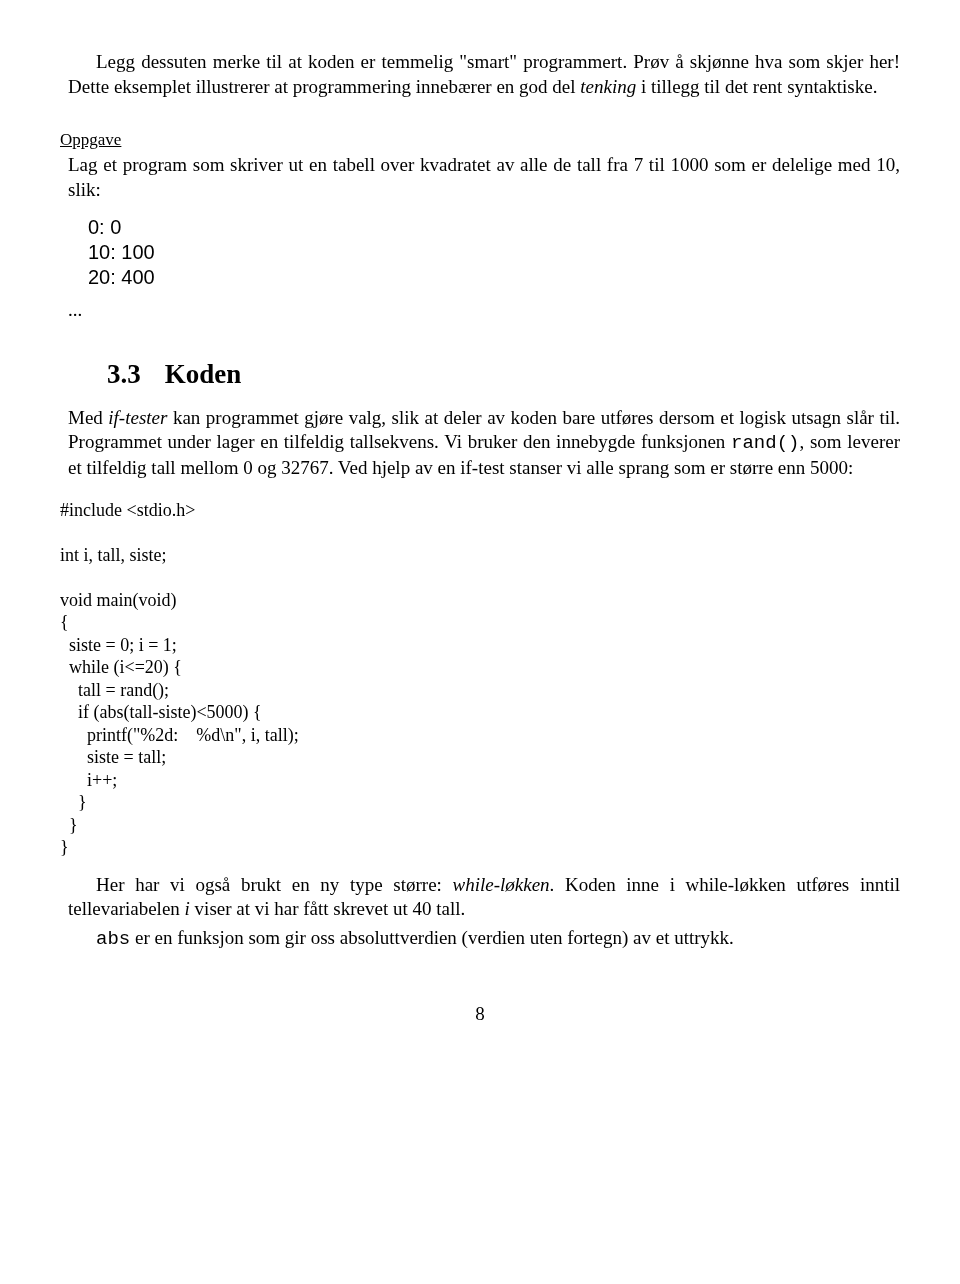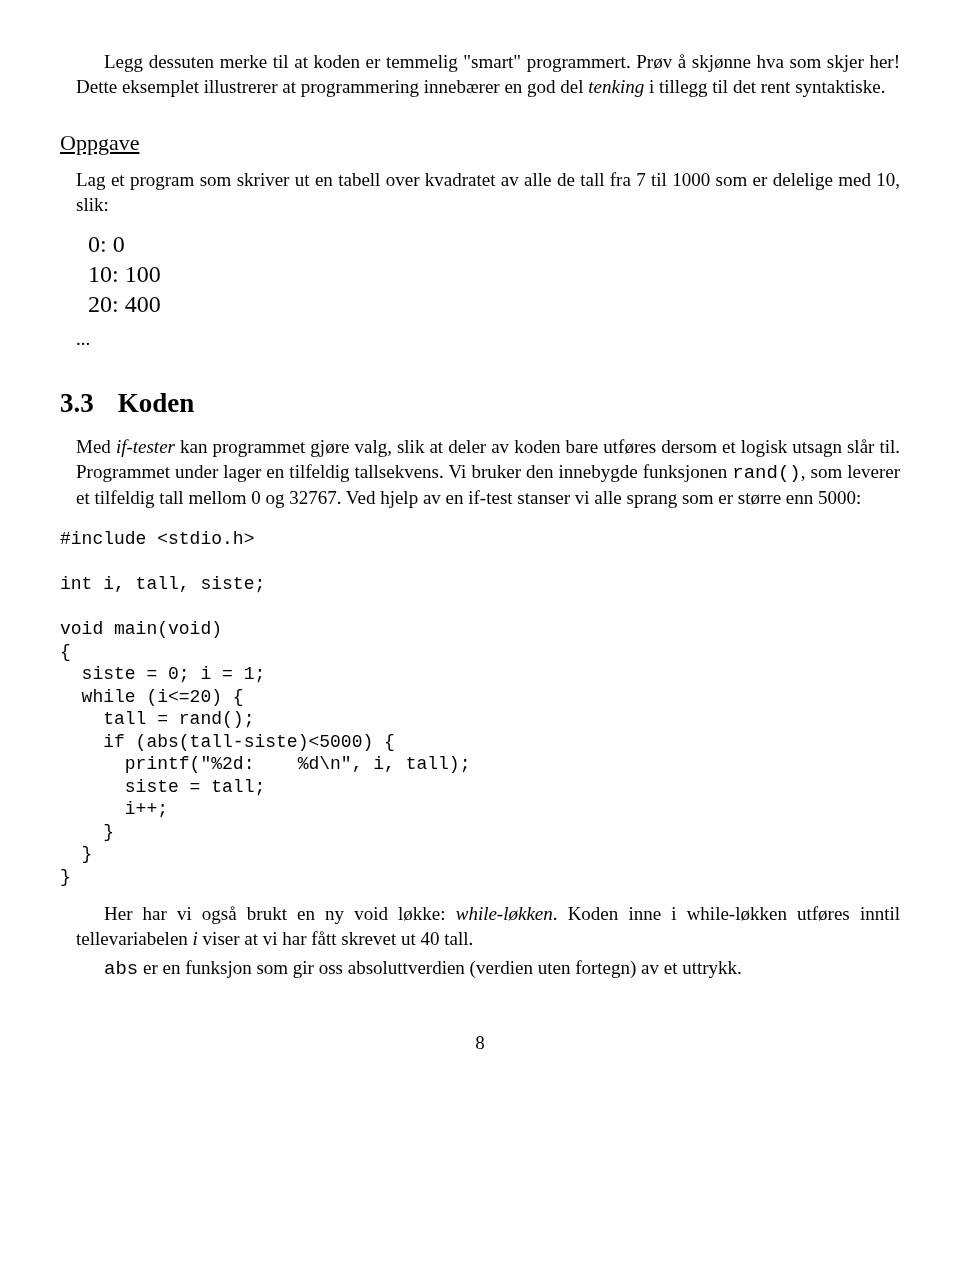--- a/index.html
+++ b/index.html
@@ -7,52 +7,53 @@
     background: #fff;
     color: #000;
     margin: 0;
     padding: 50px 60px 40px 60px;
     width: 960px;
     box-sizing: border-box;
     font-size: 19px;
     line-height: 1.3;
   }
   .para {
-    margin: 0 0 4px 16px;
+    margin: 0 0 4px 8px;
     text-align: justify;
   }
   .indent {
     text-indent: 28px;
   }
   .italic {
     font-style: italic;
   }
   .heading-plain {
     text-decoration: underline;
-    font-size: 22px;
+    font-size: 17px;
     font-weight: normal;
-    margin: 30px 0 10px 0;
+    margin: 30px 0 2px 0;
   }
   .heading-num {
     font-weight: bold;
     font-size: 27px;
     margin: 34px 0 14px 0;
   }
   .heading-num .num {
     margin-right: 24px;
+    margin-left: 47px;
   }
   .mono {
-    font-family: Liberation Serif, serif;
+    font-family: Liberation Sans, sans-serif;
     white-space: pre;
-    font-size: 24px;
+    font-size: 20px;
     line-height: 1.25;
     margin: 12px 0 8px 28px;
   }
   .mono-noindent {
-    font-family: Liberation Mono, monospace;
+    font-family: Liberation Serif, serif;
     white-space: pre;
     font-size: 18px;
     line-height: 1.25;
     margin: 18px 0 14px 0;
   }
   .inline-mono {
     font-family: Liberation Mono, monospace;
   }
   .page-num {
     text-align: center;
@@ -95,20 +96,20 @@
     tall = rand();
     if (abs(tall-siste)&lt;5000) {
       printf("%2d:    %d\n", i, tall);
       siste = tall;
       i++;
     }
   }
 }</div>
 
 <p class="para indent">
-  <span>Her har vi også brukt en ny void løkke: </span><span class="italic">while-løkken</span><span>. Koden inne i while-løkken utføres inntil tellevariabelen </span><span class="italic">i</span><span> viser at vi har fått skrevet ut 40 tall.</span>
+  <span>Her har vi også brukt en ny type større: </span><span class="italic">while-løkken</span><span>. Koden inne i while-løkken utføres inntil tellevariabelen </span><span class="italic">i</span><span> viser at vi har fått skrevet ut 40 tall.</span>
 </p>
 
 <p class="para indent">
   <span class="inline-mono">abs</span><span> er en funksjon som gir oss absoluttverdien (verdien uten fortegn) av et uttrykk.</span>
 </p>
 
 <div class="page-num">8</div>
 
 </body></html>

